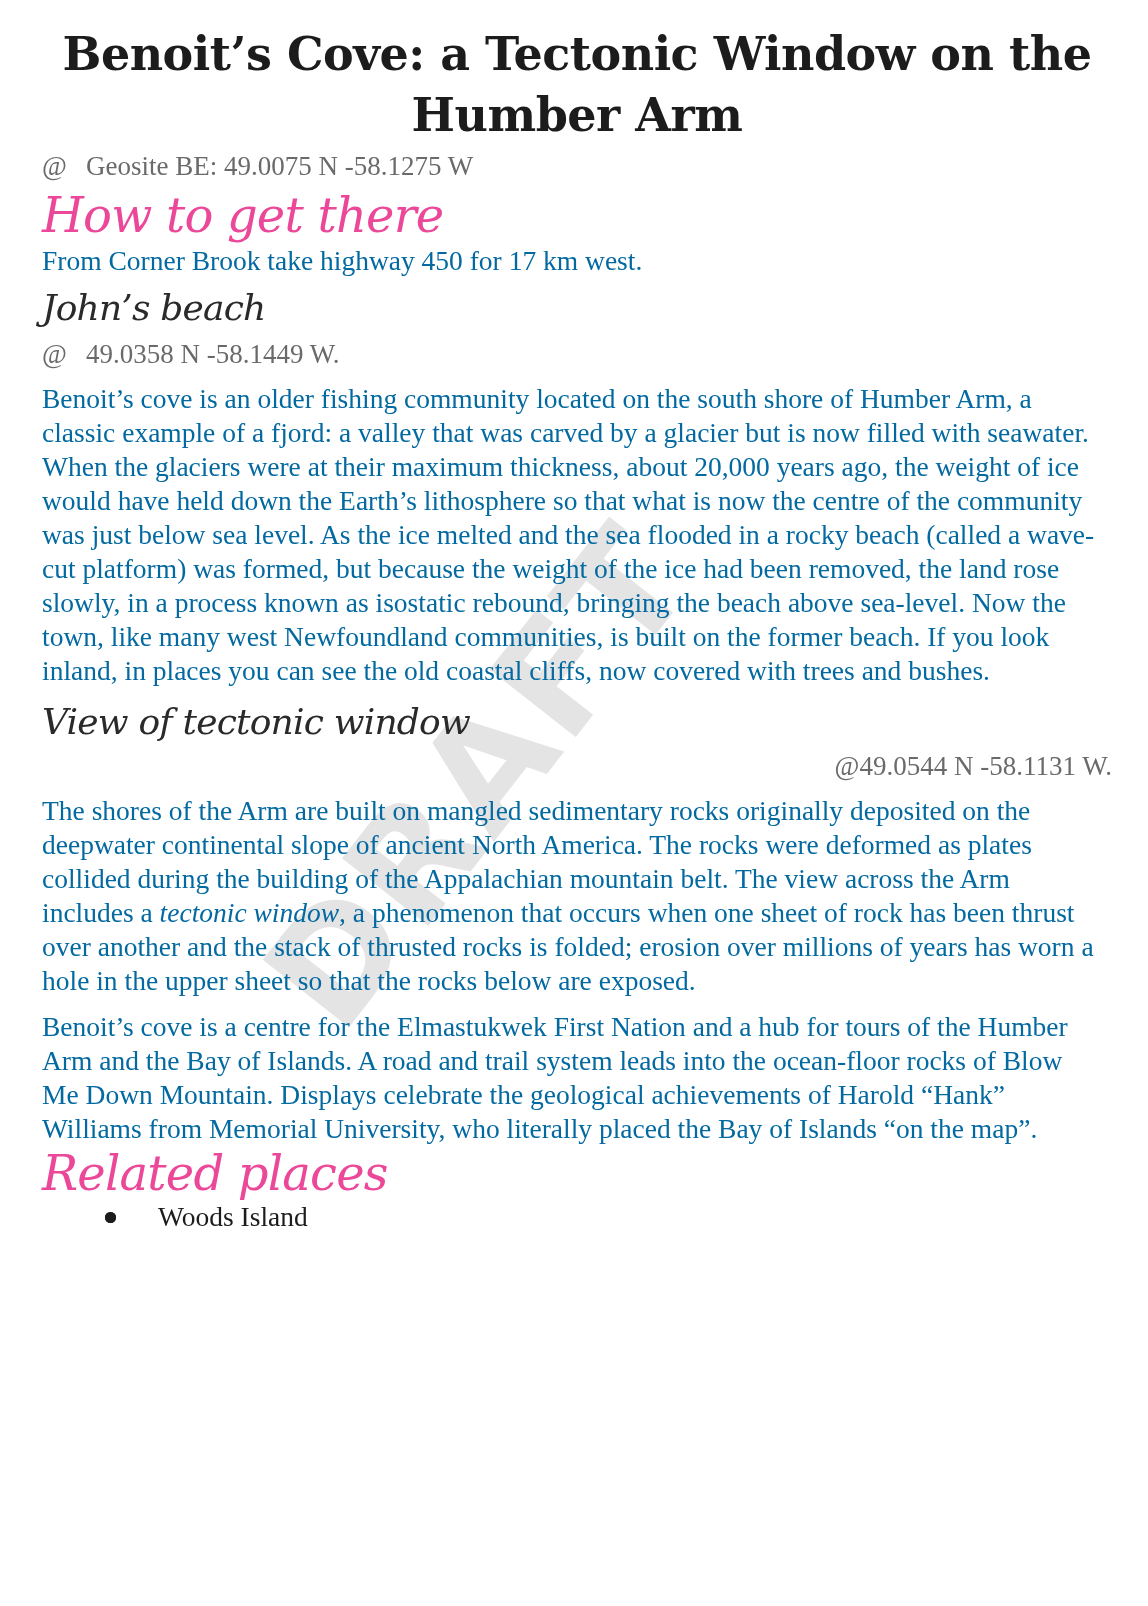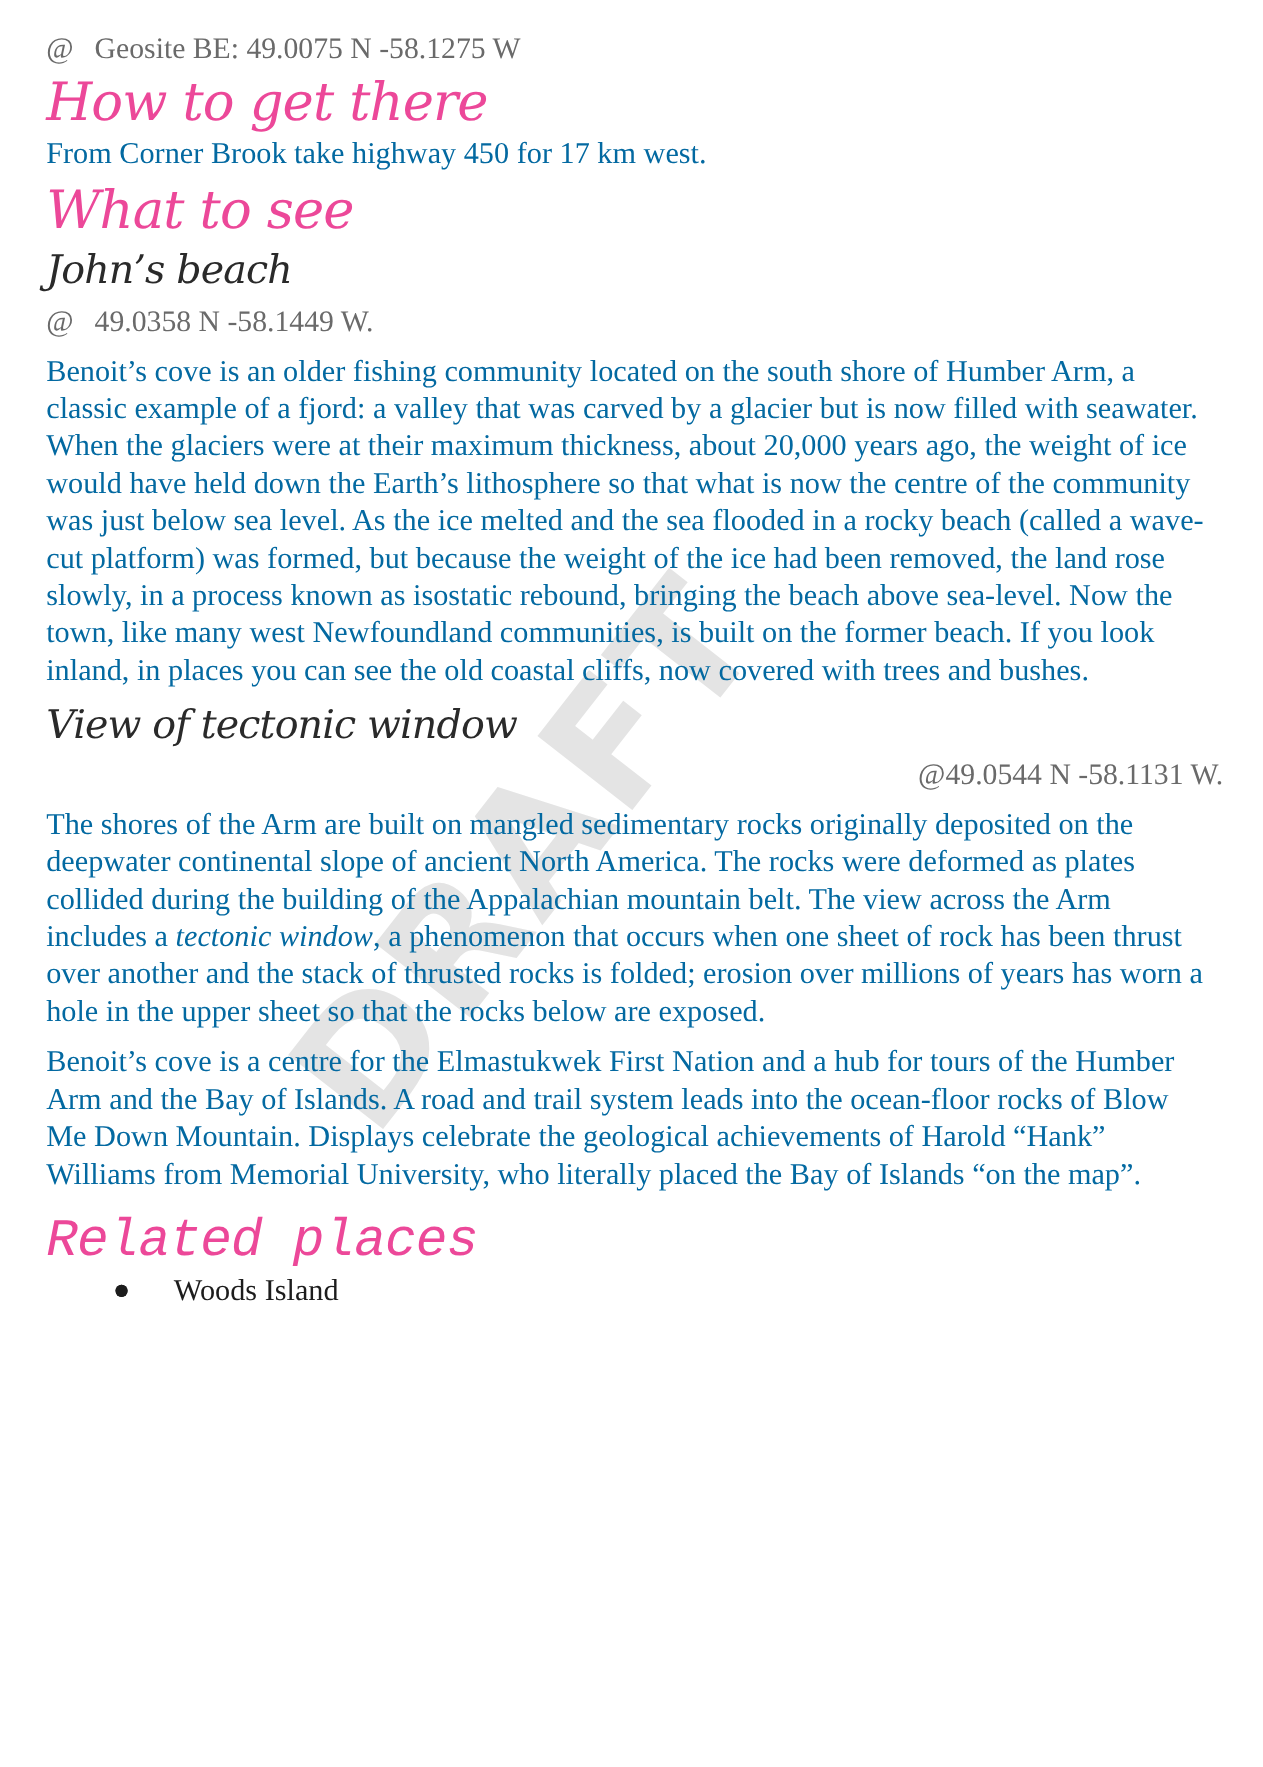--- a/index.html
+++ b/index.html
@@ -49,41 +49,41 @@
       z-index: 0; pointer-events: none; user-select: none;
     }
     .content { position: relative; z-index: 1; }
   </style>
 </head>
 <body>
 
 <div class="watermark">DRAFT</div>
 
 <div class="page content">
+  <h1 class="title">Benoit’s Cove: a Tectonic Window on the Humber Arm</h1>
 
   <p class="geo" style="margin-top:2px;">
     <span class="at">@</span><span>Geosite BE: 49.0075 N -58.1275 W</span>
   </p>
 
   <h2 class="h2" style="margin-top:6px;">How to get there</h2>
   <p class="p" style="margin-top:4px;">From Corner Brook take highway 450 for 17 km west.</p>
 
-  <h2 class="h2" style="margin-top:10px;">What to see</h2>
 
   <h3 class="h3" style="margin-top:8px;">John’s beach</h3>
   <p class="geo" style="margin-top:6px;">
     <span class="at">@</span><span>49.0358 N -58.1449 W.</span>
   </p>
   <p class="p" style="margin-top:10px;">Benoit’s cove is an older fishing community located on the south shore of Humber Arm, a classic example of a fjord: a valley that was carved by a glacier but is now filled with seawater. When the glaciers were at their maximum thickness, about 20,000 years ago, the weight of ice would have held down the Earth’s lithosphere so that what is now the centre of the community was just below sea level. As the ice melted and the sea flooded in a rocky beach (called a wave-cut platform) was formed, but because the weight of the ice had been removed, the land rose slowly, in a process known as isostatic rebound, bringing the beach above sea-level.  Now the town, like many west Newfoundland communities, is built on the former beach.  If you look inland, in places you can see the old coastal cliffs, now covered with trees and bushes.</p>
 
   <h3 class="h3" style="margin-top:12px;">View of tectonic window</h3>
   <p class="geo" style="margin-top:4px;text-align:right;">
     <span class="at">@</span><span>49.0544 N -58.1131 W.</span>
   </p>
   <p class="p" style="margin-top:10px;"><span>The shores of the Arm are built on mangled sedimentary rocks originally deposited on the deepwater continental slope of ancient North America. The rocks were deformed as plates collided during the building of the Appalachian mountain belt. The view across the Arm includes a </span><em>tectonic window</em><span>, a phenomenon that occurs when one sheet of rock has been thrust over another and the stack of thrusted rocks is folded; erosion over millions of years has worn a hole in the upper sheet so that the rocks below are exposed.</span></p>
   <p class="p" style="margin-top:12px;">Benoit’s cove is a centre for the Elmastukwek First Nation and a hub for tours of the Humber Arm and the Bay of Islands. A road and trail system leads into the ocean-floor rocks of Blow Me Down Mountain. Displays celebrate the geological achievements of Harold “Hank” Williams from Memorial University, who literally placed the Bay of Islands “on the map”.</p>
 
-  <h2 class="h2" style="margin-top:20px;font-family:Liberation Mono, monospace;">Related places</h2>
+  <h2 class="h2" style="margin-top:2px;">Related places</h2>
   <ul class="rel" style="margin-top:2px;">
     <li><span class="bullet"></span></li>
     <li><span class="bullet"></span><span>Woods Island</span></li>
   </ul>
 </div>
 
 </body></html>

